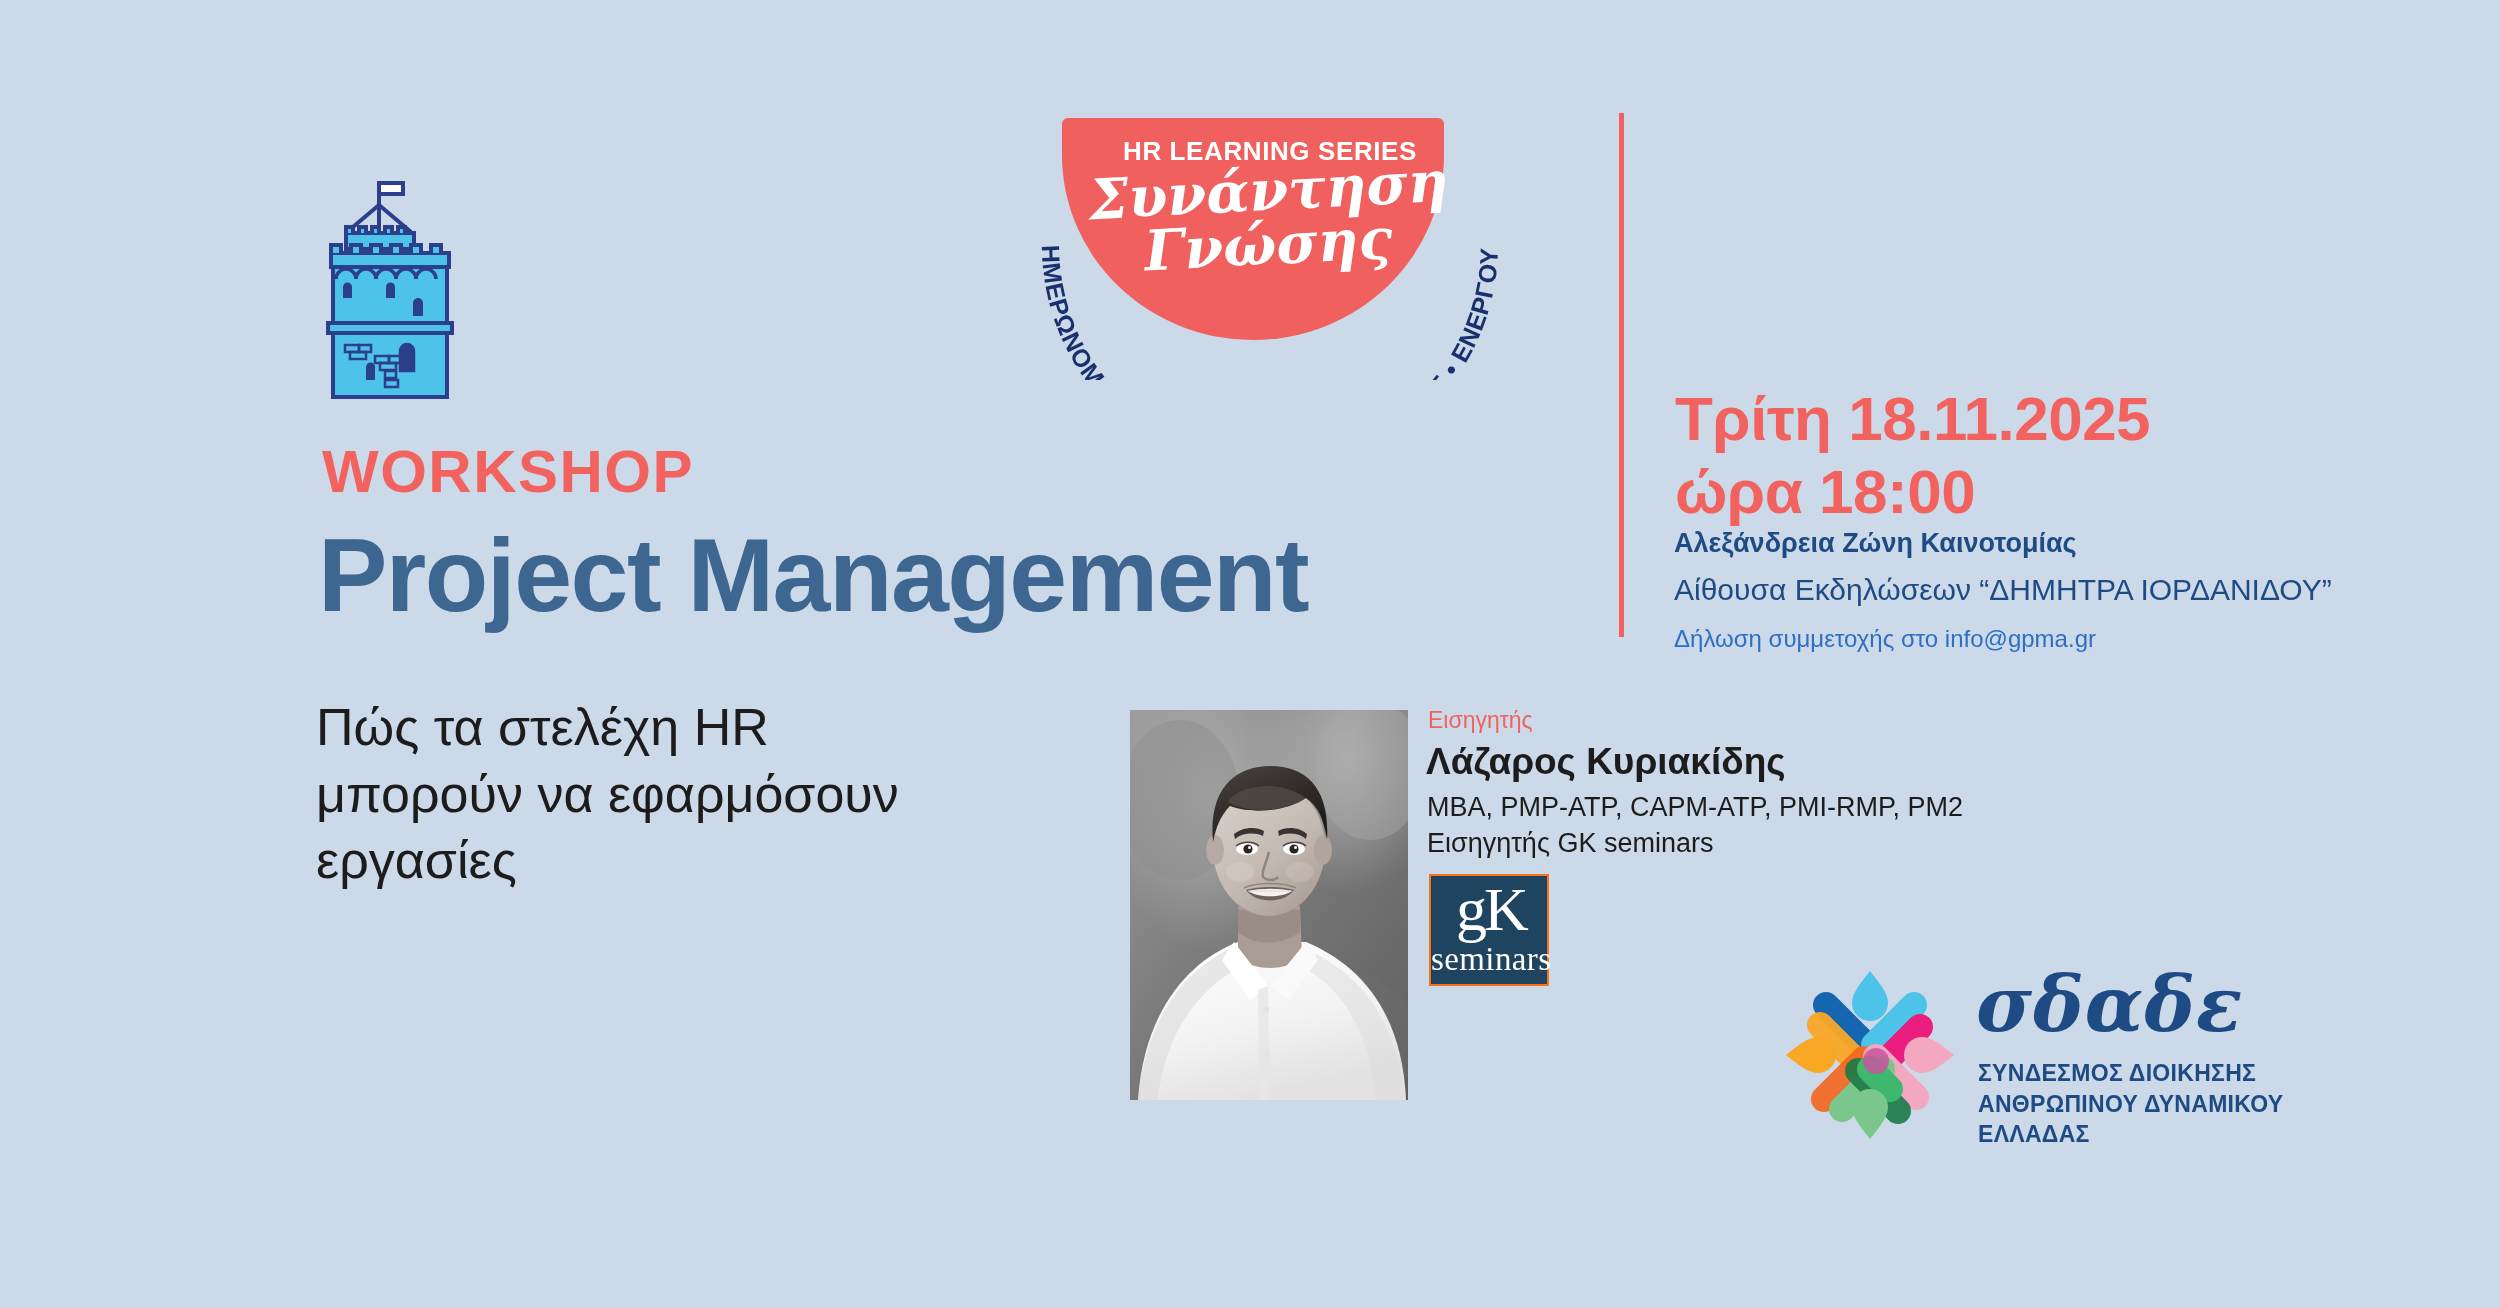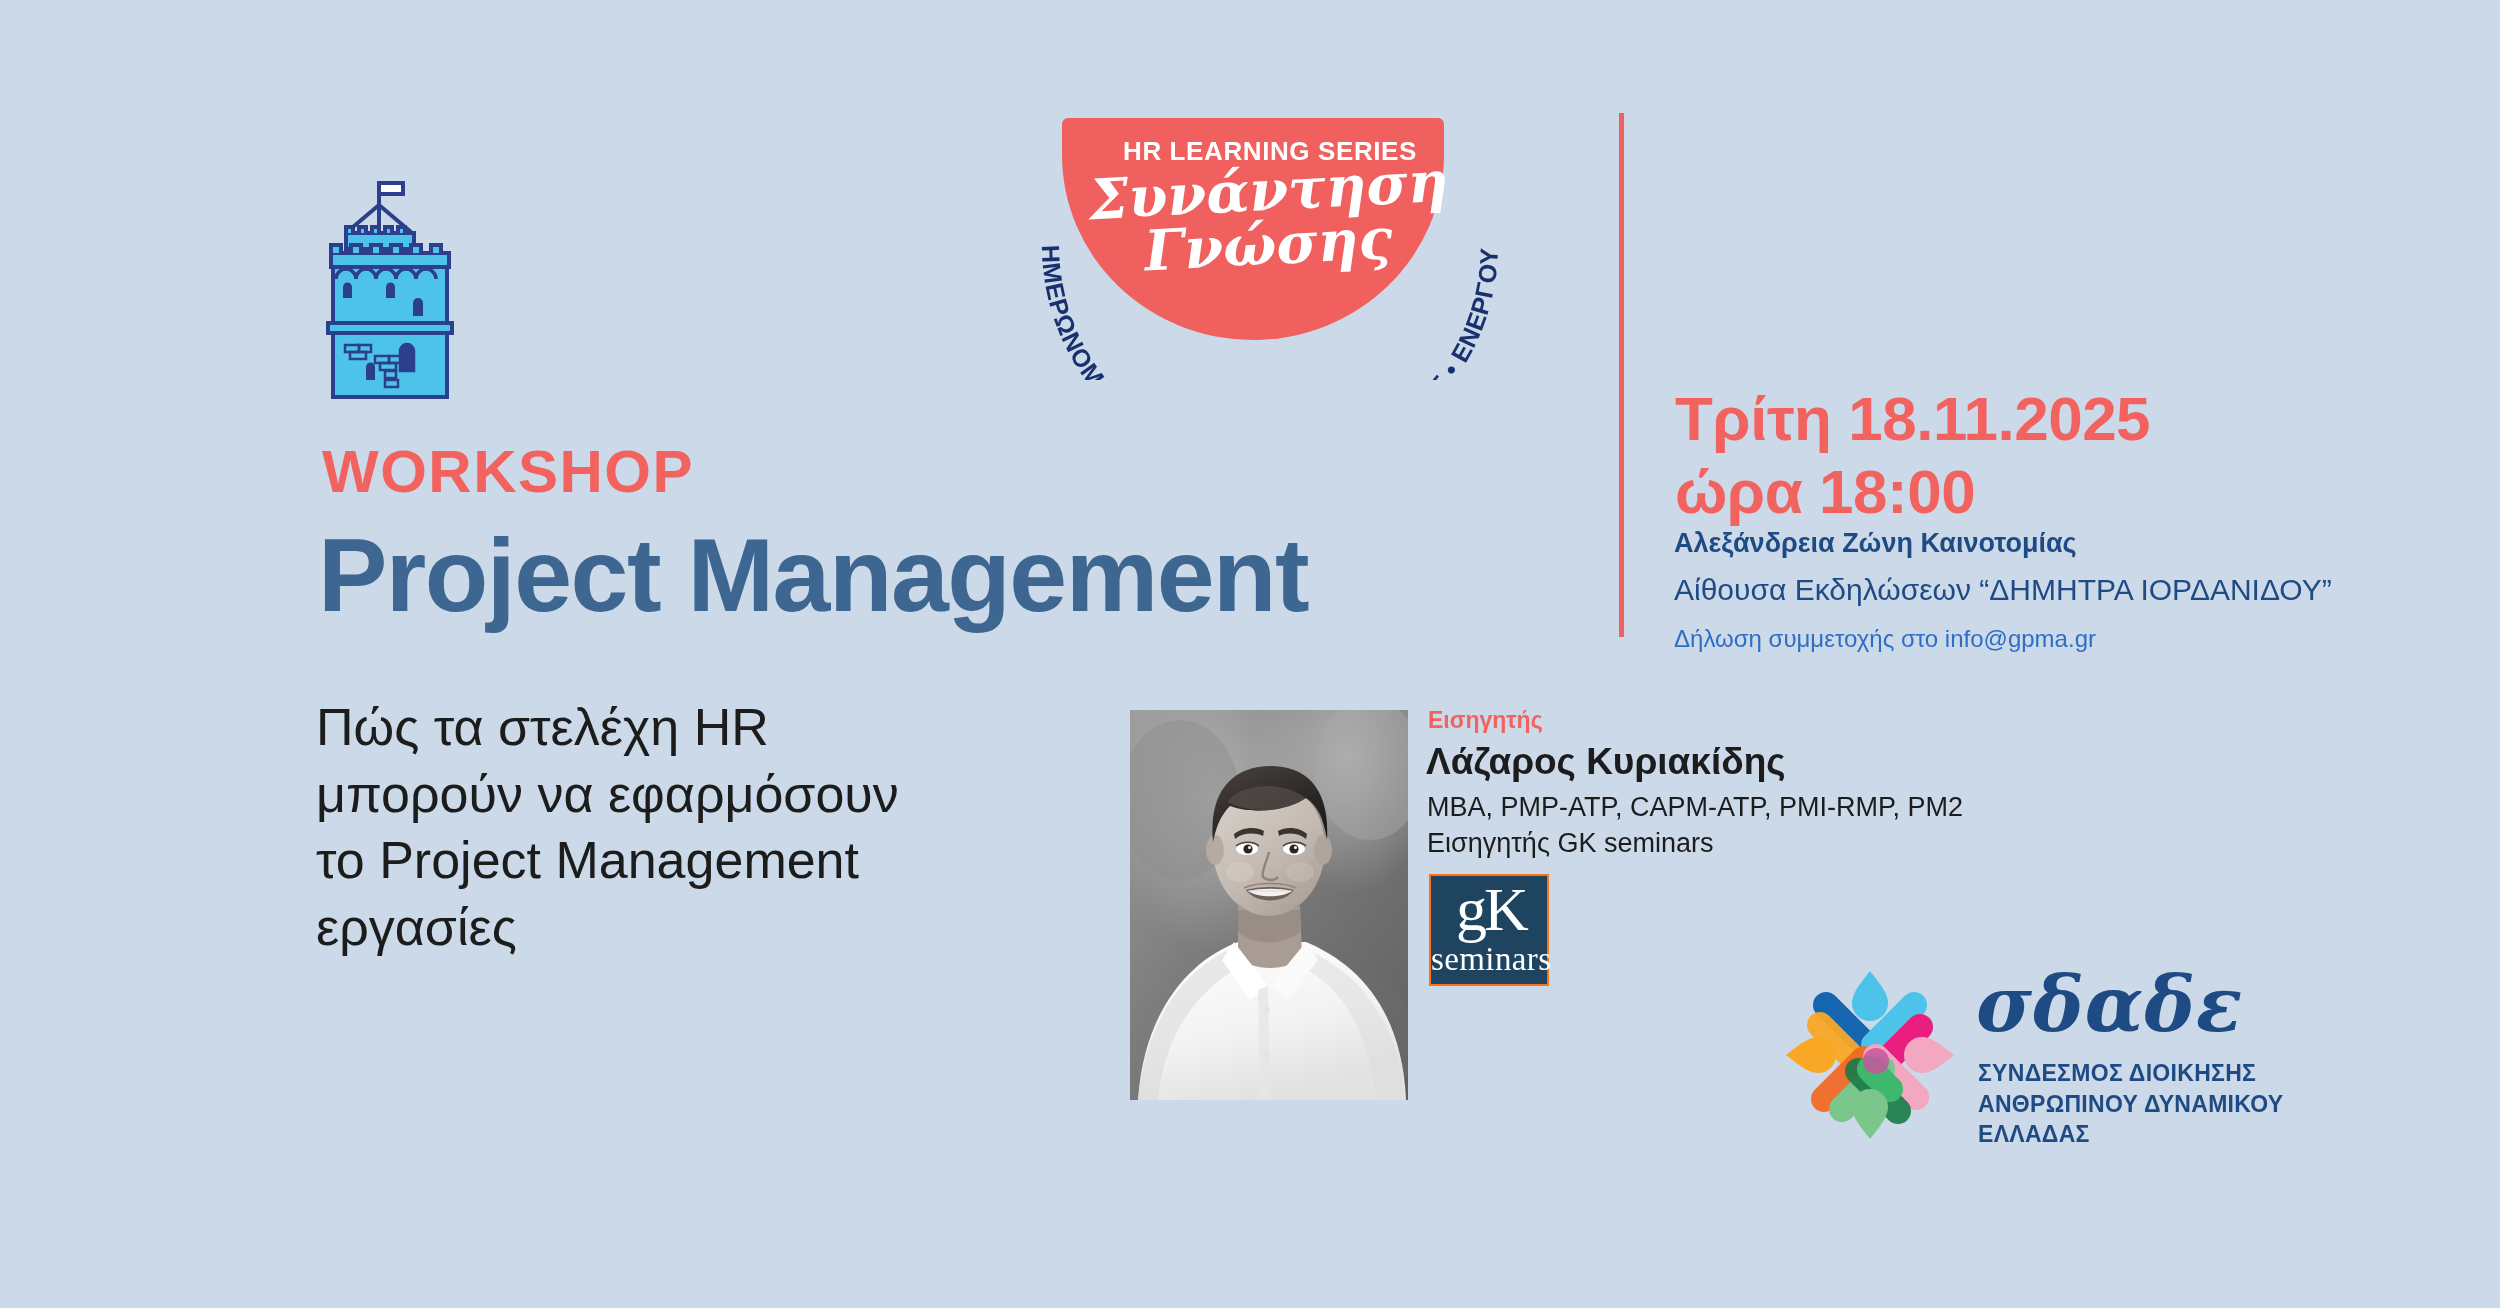--- a/index.html
+++ b/index.html
@@ -173,21 +173,21 @@
   }
   .photo-frame svg { display: block; }
 
   
   .speaker-role {
     position: absolute;
     left: 1428px;
     top: 707px;
     color: #f2635f;
     font-size: 23px;
-    font-weight: bold;
+    font-weight: normal;
     white-space: nowrap;
   }
   .speaker-name {
     position: absolute;
     left: 1426px;
     top: 741px;
     color: #1c1c1c;
     font-size: 37px;
     font-weight: bold;
     white-space: nowrap;
@@ -342,21 +342,20 @@
     </div>
   </div>
 
   <div class="divider"></div>
 
   <div class="kicker">WORKSHOP</div>
   <div class="headline">Project Management</div>
   <div class="subcopy">
     <div>Πώς τα στελέχη HR</div>
     <div>μπορούν να εφαρμόσουν</div>
-    <div>το Project Management</div>
     <div>εργασίες</div>
   </div>
 
   <div class="event-date">
     <div>Τρίτη 18.11.2025</div>
     <div>ώρα 18:00</div>
   </div>
   <div class="venue-name">Αλεξάνδρεια Ζώνη Καινοτομίας</div>
   <div class="venue-room">Αίθουσα Εκδηλώσεων “ΔΗΜΗΤΡΑ ΙΟΡΔΑΝΙΔΟΥ”</div>
   <div class="registration">Δήλωση συμμετοχής στο info@gpma.gr</div>

